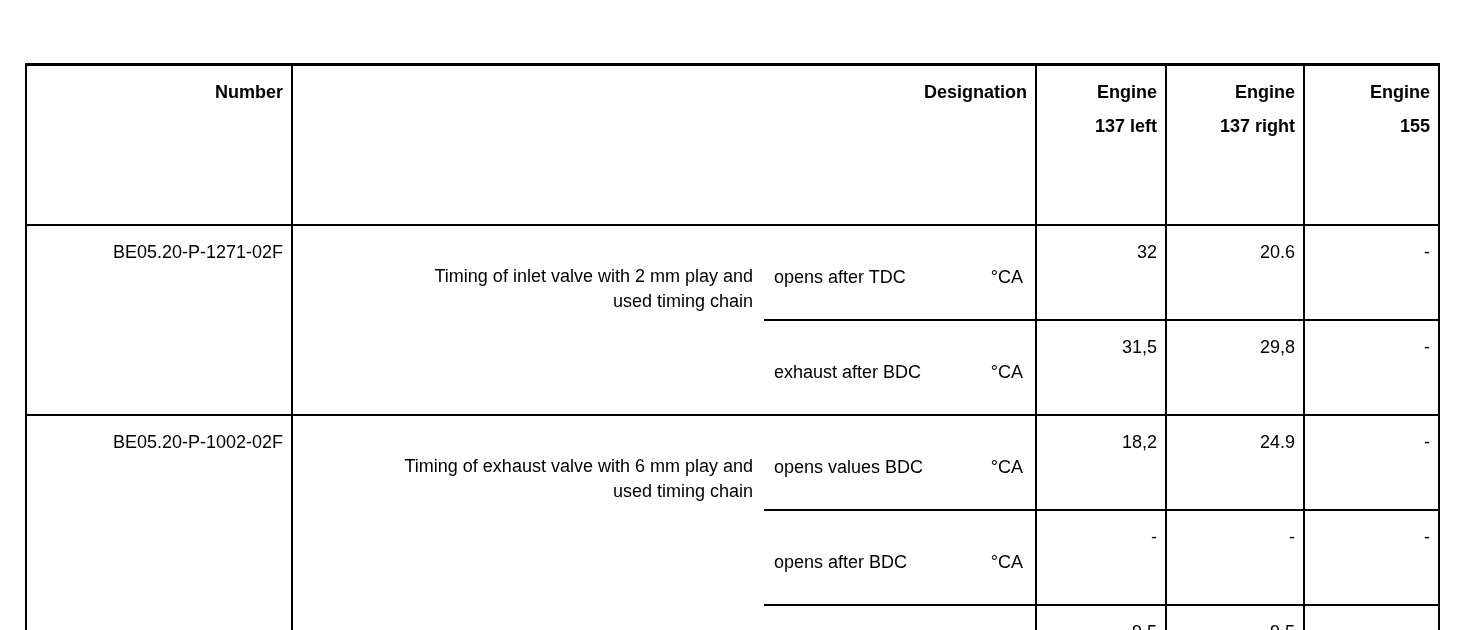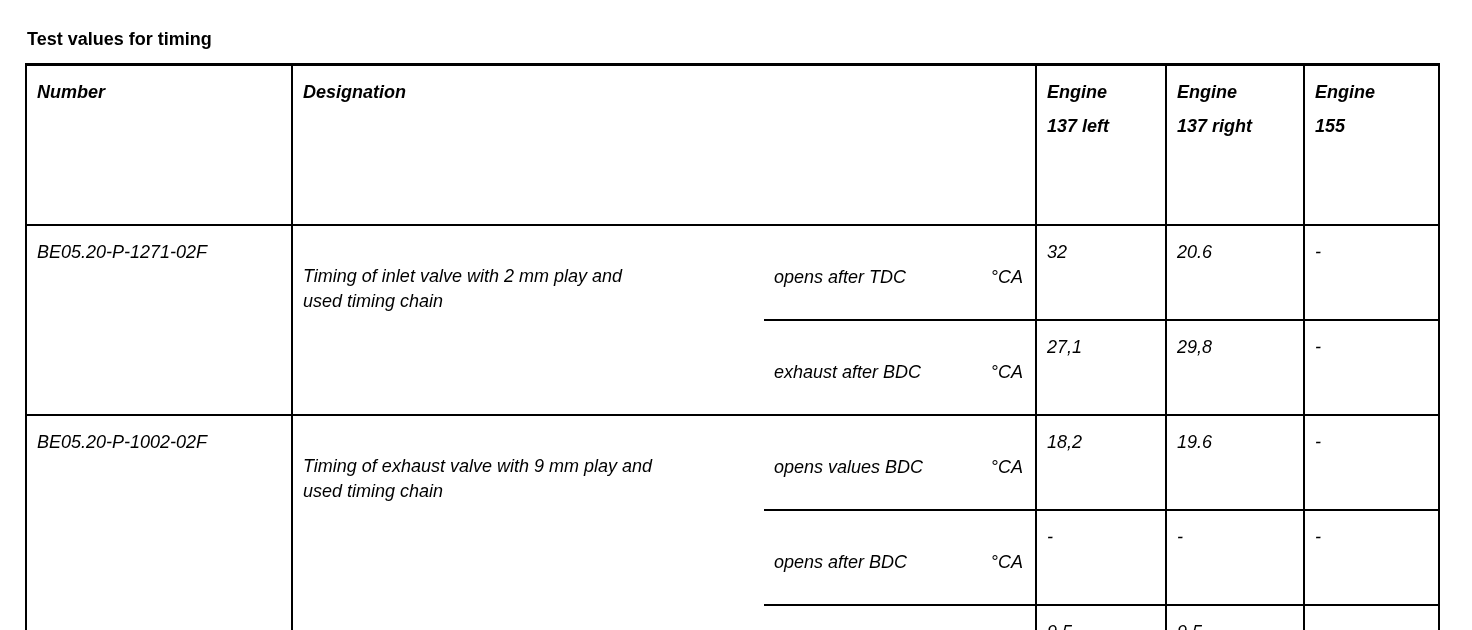--- a/index.html
+++ b/index.html
@@ -33,26 +33,25 @@
     border-top: 3px solid #000;
     border-bottom: 3px solid #000;
     border-left: 2px solid #000;
     border-right: 2px solid #000;
     font-size: 18px;
     color: #000;
   }
   table.spec-table th,
   table.spec-table td {
     vertical-align: top;
-    text-align: left;
+    text-align: right;
     font-weight: normal;
     padding: 14px 8px 4px 10px;
     white-space: pre-line;
     line-height: 25px;
-    font-style: italic;
   }
   table.spec-table th {
     font-weight: bold;
     line-height: 34px;
     padding-top: 9px;
   }
   
   .b-right { border-right: 2px solid #000; }
   
   tr.header-row th { border-bottom: 2px solid #000; }
@@ -76,21 +75,20 @@
     display: block;
     max-width: 450px;
     margin-top: 24px;
   }
 </style>
 </head>
 <body>
 
 <div class="page">
 
-  <div class="doc-title">Test values for timing</div>
 
   <table class="spec-table">
     <colgroup>
       <col style="width:266px">
       <col style="width:472px">
       <col style="width:272px">
       <col style="width:130px">
       <col style="width:138px">
       <col style="width:135px">
     </colgroup>
@@ -121,37 +119,37 @@
       <td class="b-right">20.6</td>
       <td>-</td>
     </tr>
     <tr class="r-1b sub-row">
       <td class="b-right">
         <div class="cond-wrap">
           <span>exhaust after BDC</span>
           <span>°CA</span>
         </div>
       </td>
-      <td class="b-right">27,1</td>
+      <td class="b-right">31,5</td>
       <td class="b-right">29,8</td>
       <td>-</td>
     </tr>
 
     <tr class="r-2a main-row-start">
       <td rowspan="3" class="b-right">BE05.20-P-1002-02F</td>
-      <td rowspan="3"><span class="desc-text">Timing of exhaust valve with 9 mm play and
+      <td rowspan="3"><span class="desc-text">Timing of exhaust valve with 6 mm play and
 used timing chain</span></td>
       <td class="b-right">
         <div class="cond-wrap">
           <span>opens values BDC</span>
           <span>°CA</span>
         </div>
       </td>
       <td class="b-right">18,2</td>
-      <td class="b-right">19.6</td>
+      <td class="b-right">24.9</td>
       <td>-</td>
     </tr>
     <tr class="r-2b sub-row">
       <td class="b-right">
         <div class="cond-wrap">
           <span>opens after BDC</span>
           <span>°CA</span>
         </div>
       </td>
       <td class="b-right">-</td>

